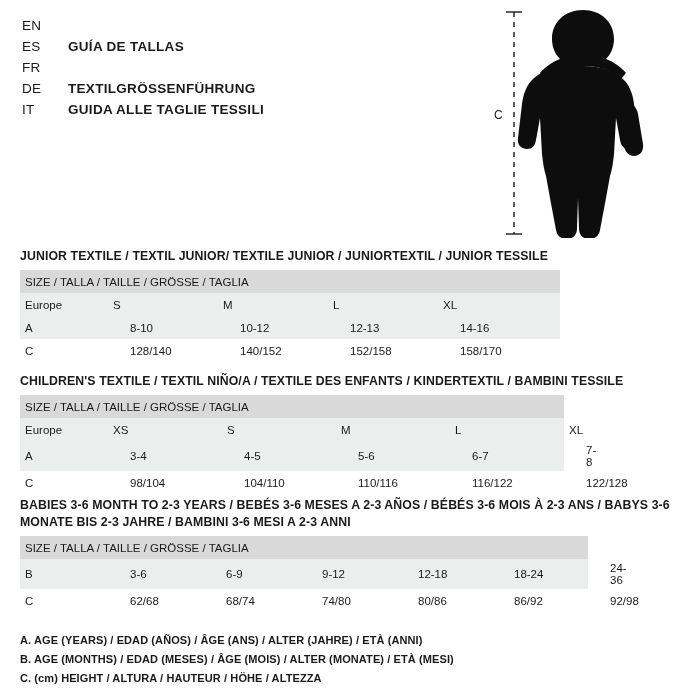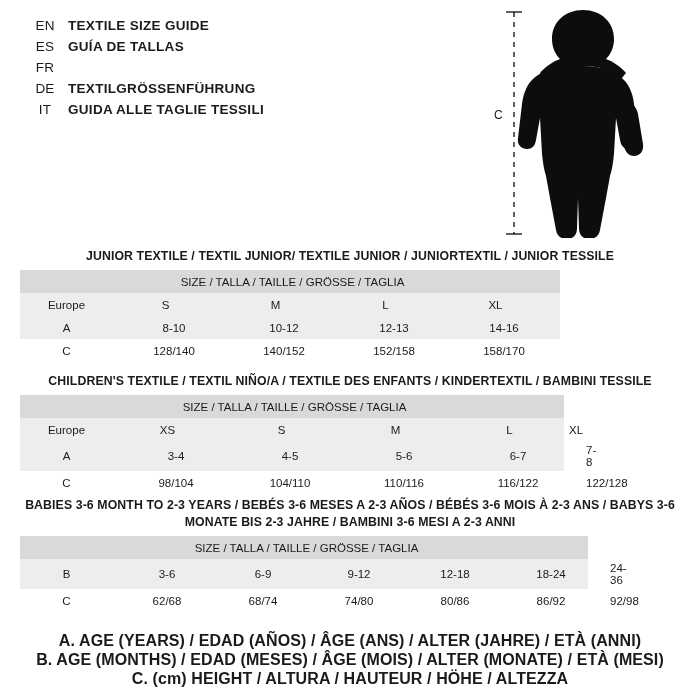--- a/index.html
+++ b/index.html
@@ -14,21 +14,20 @@
     color: #1a1a1a;
     overflow: hidden;
     position: relative;
   }
   .page {
     position: relative;
     width: 700px;
     height: 700px;
     box-sizing: border-box;
     padding: 18px 20px 10px 20px;
-    text-align: center;
   }
 
   
   .lang-block {
     position: absolute;
     top: 18px;
     left: 22px;
     width: 500px;
   }
   .lang-row {
@@ -104,36 +103,35 @@
   .row-label { width: 88px; }
 
   
   .legend {
     position: absolute;
     left: 20px;
     bottom: 12px;
     width: 660px;
   }
   .legend div {
-    font-size: 16px;
+    font-size: 11px;
     font-weight: bold;
     line-height: 19px;
     color: #1a1a1a;
     letter-spacing: 0.1px;
   }
 </style>
 </head>
 <body>
 
 <div class="page">
 
   <div class="lang-block">
     <div class="lang-row">
       <span class="lang-code">EN</span>
-      <span class="lang-title">TEXTILE SIZE GUIDE</span>
     </div>
     <div class="lang-row">
       <span class="lang-code">ES</span>
       <span class="lang-title">GUÍA DE TALLAS</span>
     </div>
     <div class="lang-row">
       <span class="lang-code">FR</span>
     </div>
     <div class="lang-row">
       <span class="lang-code">DE</span>

